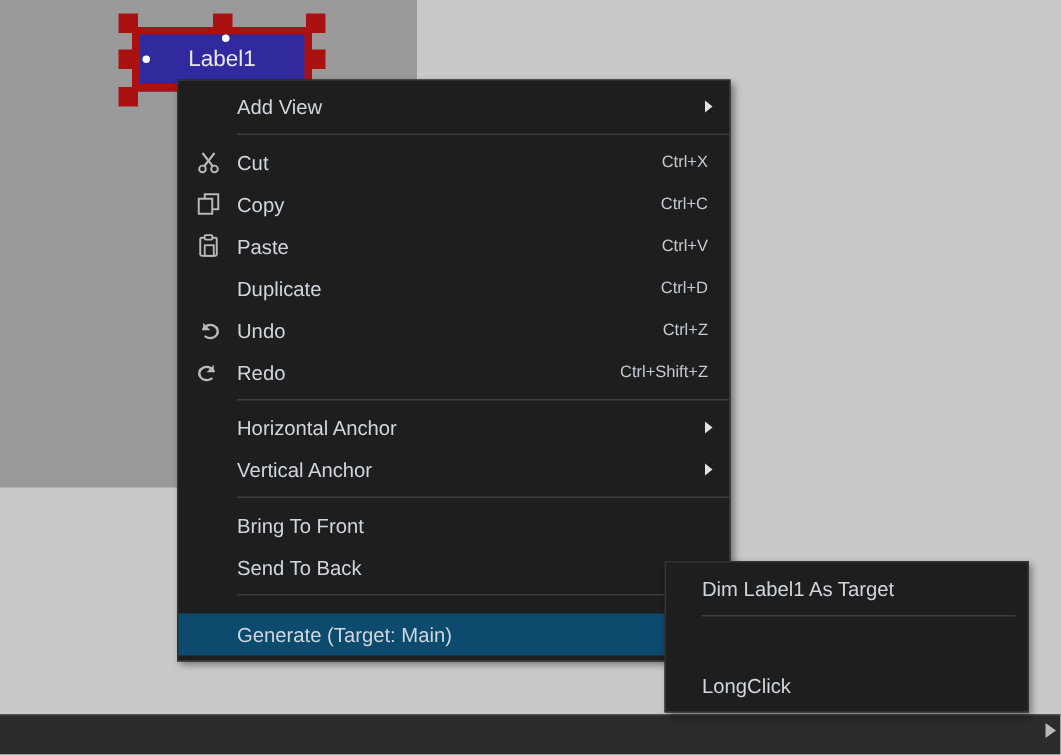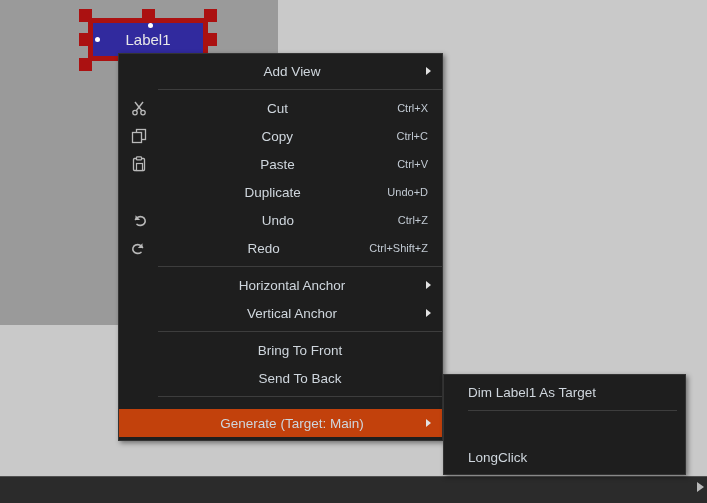--- a/index.html
+++ b/index.html
@@ -64,33 +64,33 @@
 
   
   .menu {
     position: absolute;
     background: #1e1e1e;
     border: 1px solid #333333;
     box-shadow: 2px 2px 5px rgba(0,0,0,0.45);
     padding: 3px 0;
     z-index: 50;
   }
-  .menu-main { left: 118px; top: 53px; width: 325px; text-align: center; }
+  .menu-main { left: 118px; top: 53px; width: 369px; }
   .menu-sub  { left: 443px; top: 374px; width: 243px; }
 
   .menu-item {
     position: relative;
     height: 28px;
     display: flex; align-items: center;
     color: #cfd6dd;
     font-size: 13.5px;
     white-space: nowrap;
     cursor: default;
   }
-  .menu-item.highlighted { background: #c2410c; margin-top: 12px; }
+  .menu-item.highlighted { background: #0c4a6e; margin-top: 12px; }
   .menu-item .mi-icon {
     width: 39px; min-width: 39px; height: 28px;
     display: flex; align-items: center; justify-content: center;
   }
   .menu-sub .menu-item .mi-icon { width: 24px; min-width: 24px; }
   .menu-item .mi-label { flex: 1; }
   .menu-item .mi-shortcut {
     color: #c2cad3; font-size: 11px; padding-right: 14px;
   }
   .menu-item .mi-arrow {
@@ -164,21 +164,21 @@
           <rect x="5.5" y="0.8" width="5" height="3" rx="0.6" fill="#1e1e1e" stroke="#b9b9b9" stroke-width="1.2"></rect>
           <rect x="5.5" y="7.5" width="6" height="7" fill="#1e1e1e" stroke="#b9b9b9" stroke-width="1.2"></rect>
         </svg>
       </span>
       <span class="mi-label">Paste</span>
       <span class="mi-shortcut">Ctrl+V</span>
     </div>
     <div class="menu-item">
       <span class="mi-icon"></span>
       <span class="mi-label">Duplicate</span>
-      <span class="mi-shortcut">Undo+D</span>
+      <span class="mi-shortcut">Ctrl+D</span>
     </div>
     <div class="menu-item">
       <span class="mi-icon">
         <svg class="gicon" width="16" height="16" viewBox="0 0 16 16">
           <path d="M4.5 7.5 A5 4.4 0 1 1 6 12.4" fill="none" stroke="#b9b9b9" stroke-width="1.6" stroke-linecap="round"></path>
           <path d="M4.5 3.2 L4.5 8.1 L9.2 8.1 Z" fill="#b9b9b9"></path>
         </svg>
       </span>
       <span class="mi-label">Undo</span>
       <span class="mi-shortcut">Ctrl+Z</span>

